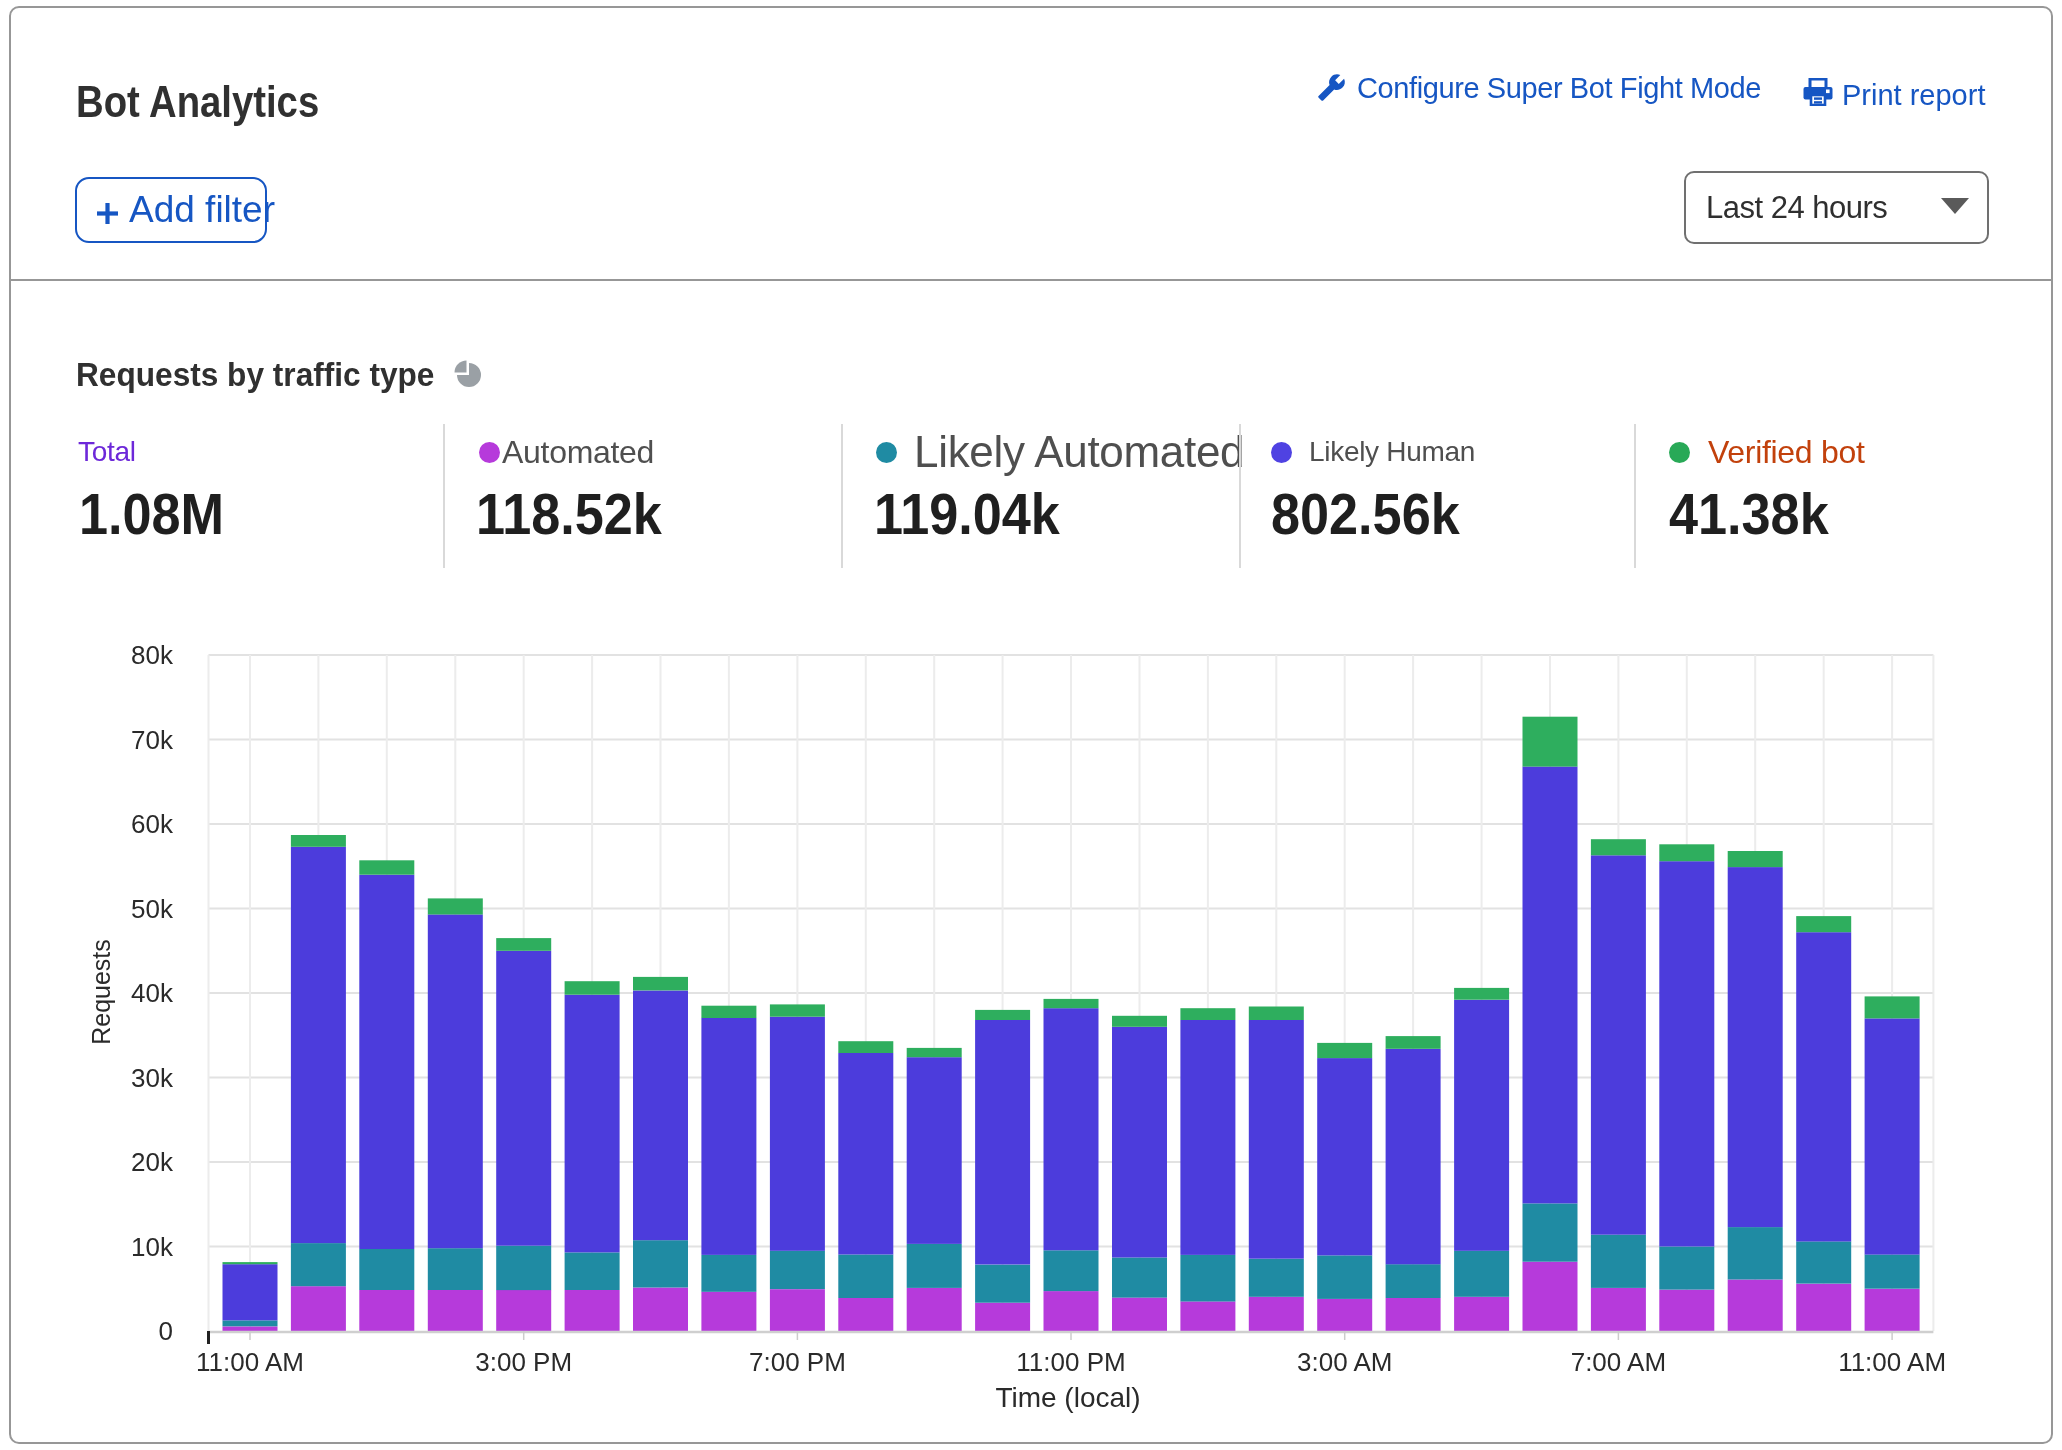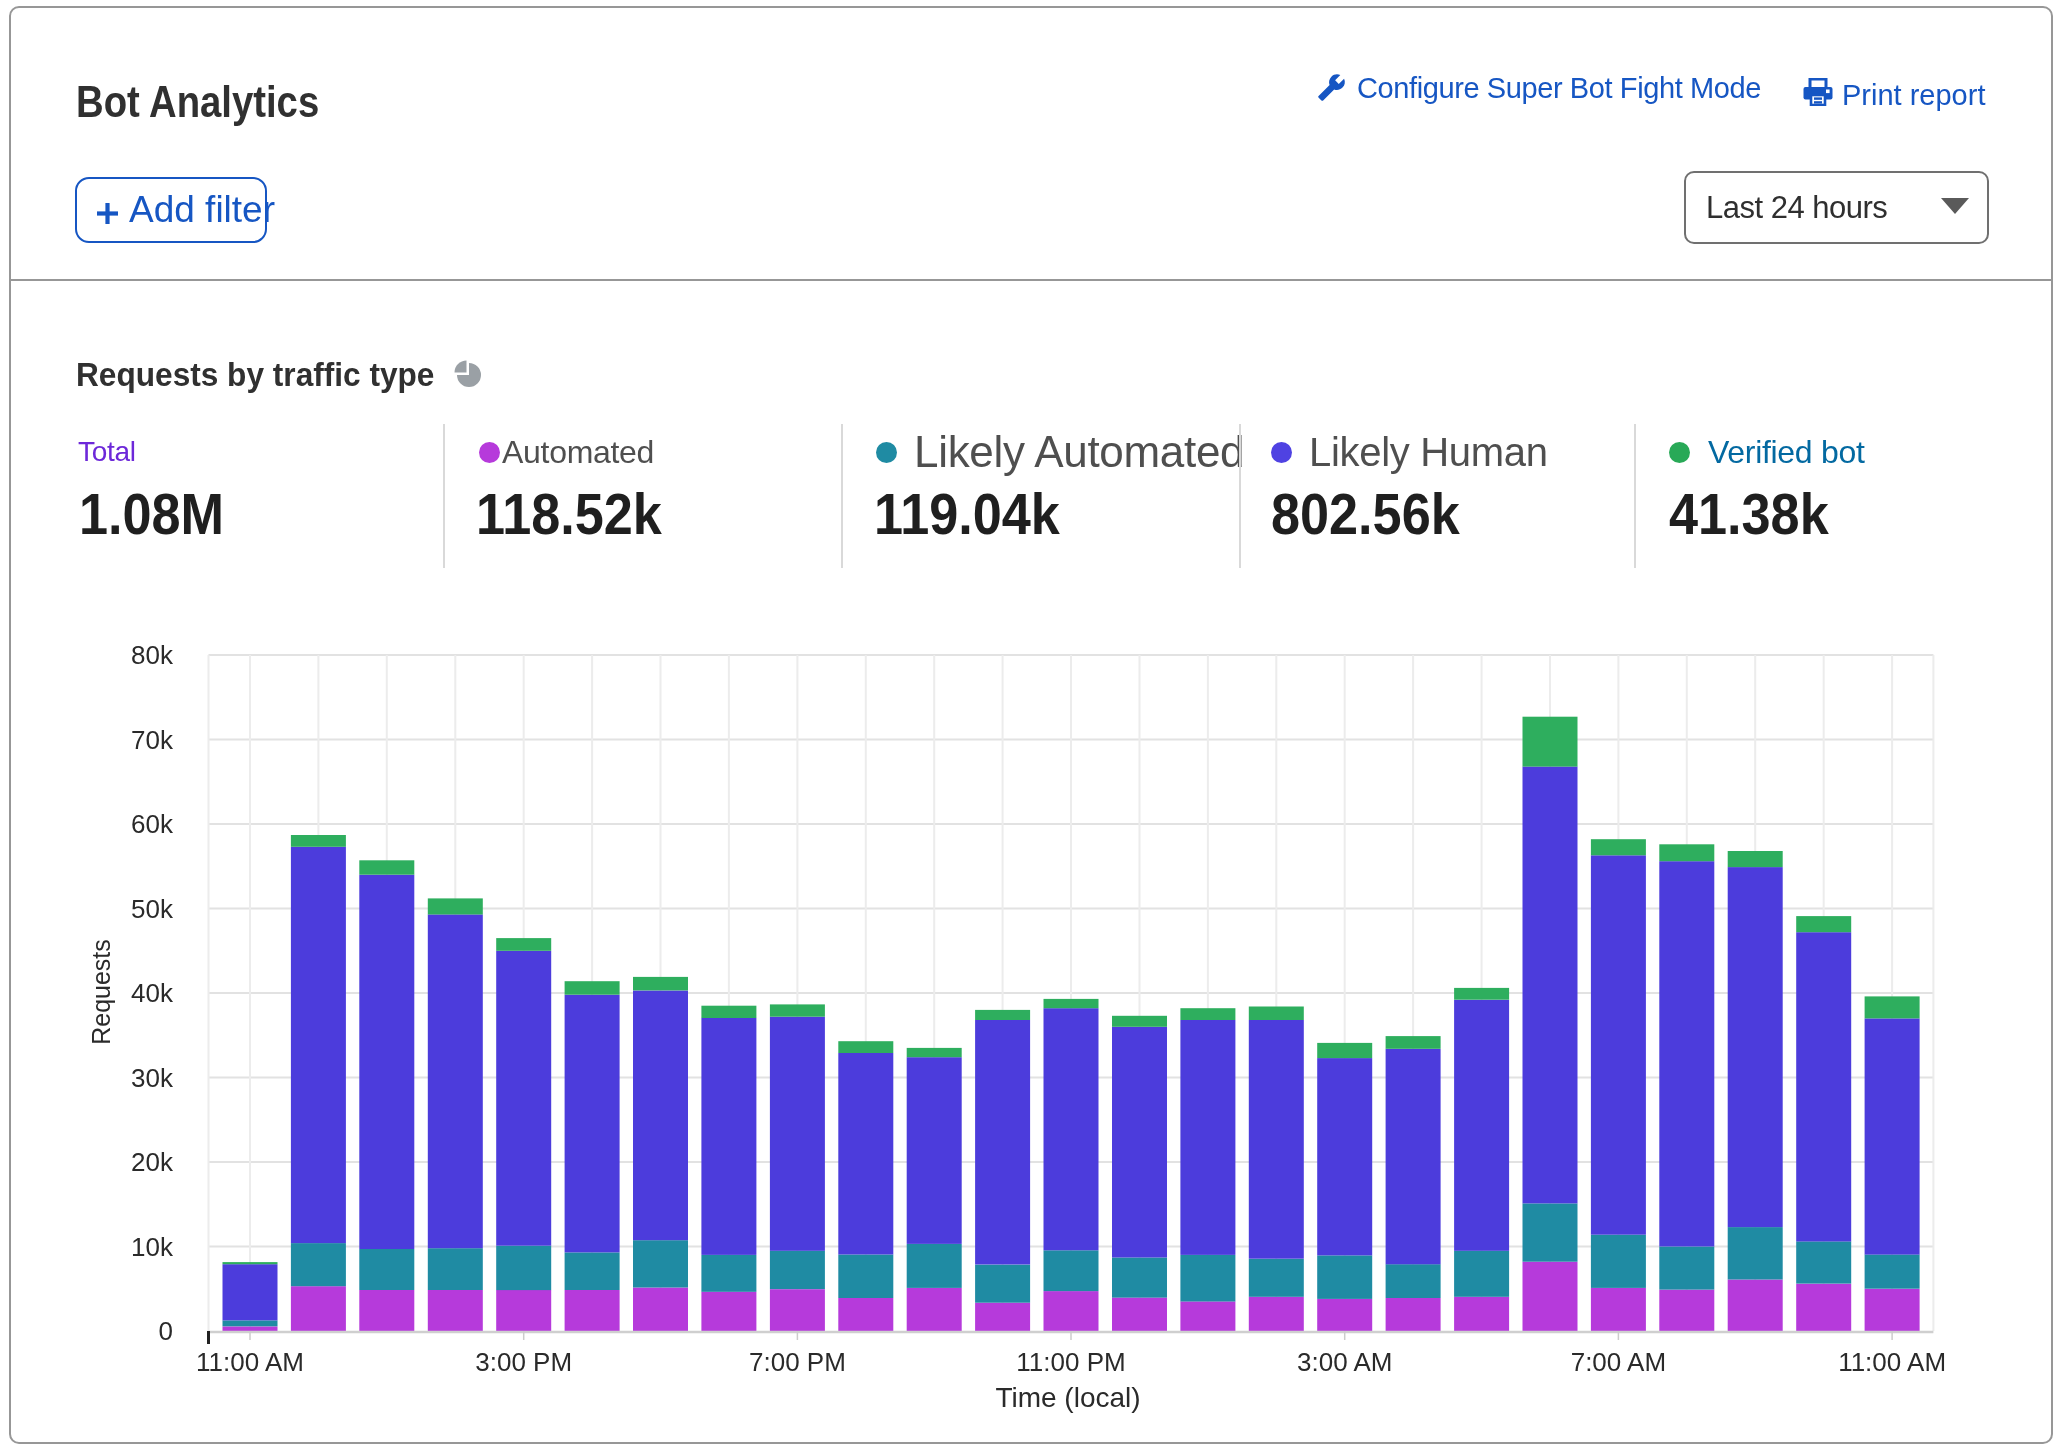--- a/index.html
+++ b/index.html
@@ -48,24 +48,24 @@
 </svg>
 <div class="abs" style="left:78px; top:436px; font-size:28px; color:#6d28d9; line-height:32px; letter-spacing:-0.3px;">Total</div>
 <div class="abs" style="left:79px; top:485px; font-size:58px; font-weight:bold; color:#1f1f1f; line-height:58px; transform:scaleX(0.9); transform-origin:0 0;">1.08M</div>
 <div class="abs" style="left:479.2px; top:442px; width:21px; height:21px; border-radius:50%; background:#b63adb;"></div>
 <div class="abs" style="left:502px; top:436px; font-size:32px; color:#4f4f4f; line-height:32px; letter-spacing:-0.3px;">Automated</div>
 <div class="abs" style="left:476px; top:485px; font-size:58px; font-weight:bold; color:#1f1f1f; line-height:58px; transform:scaleX(0.9); transform-origin:0 0;">118.52k</div>
 <div class="abs" style="left:875.9px; top:442px; width:21px; height:21px; border-radius:50%; background:#1f8ba3;"></div>
 <div class="abs" style="left:914px; top:436px; font-size:44px; color:#4f4f4f; line-height:32px; letter-spacing:-0.3px;text-align:center;">Likely Automated</div>
 <div class="abs" style="left:874px; top:485px; font-size:58px; font-weight:bold; color:#1f1f1f; line-height:58px; transform:scaleX(0.9); transform-origin:0 0;">119.04k</div>
 <div class="abs" style="left:1271.2px; top:442px; width:21px; height:21px; border-radius:50%; background:#4f42e2;"></div>
-<div class="abs" style="left:1309px; top:436px; font-size:40px; color:#4f4f4f; line-height:32px; letter-spacing:-0.3px;">Likely Human</div>
+<div class="abs" style="left:1309px; top:436px; font-size:28px; color:#4f4f4f; line-height:32px; letter-spacing:-0.3px;">Likely Human</div>
 <div class="abs" style="left:1271px; top:485px; font-size:58px; font-weight:bold; color:#1f1f1f; line-height:58px; transform:scaleX(0.9); transform-origin:0 0;">802.56k</div>
 <div class="abs" style="left:1669.2px; top:442px; width:21px; height:21px; border-radius:50%; background:#28a957;"></div>
-<div class="abs" style="left:1708px; top:436px; font-size:32px; color:#0369a1; line-height:32px; letter-spacing:-0.3px;">Verified bot</div>
+<div class="abs" style="left:1708px; top:436px; font-size:32px; color:#c2410c; line-height:32px; letter-spacing:-0.3px;">Verified bot</div>
 <div class="abs" style="left:1669px; top:485px; font-size:58px; font-weight:bold; color:#1f1f1f; line-height:58px; transform:scaleX(0.9); transform-origin:0 0;">41.38k</div>
 <div class="abs" style="left:443px; top:424px; width:2px; height:144px; background:#d9d9d9;"></div>
 <div class="abs" style="left:841px; top:424px; width:2px; height:144px; background:#d9d9d9;"></div>
 <div class="abs" style="left:1239px; top:424px; width:2px; height:144px; background:#d9d9d9;"></div>
 <div class="abs" style="left:1634px; top:424px; width:2px; height:144px; background:#d9d9d9;"></div>
 <svg class="abs" style="left:0; top:0;" width="2062" height="1450" viewBox="0 0 2062 1450">
 <line x1="208.5" y1="1246.5" x2="1933.4" y2="1246.5" stroke="#e2e2e2" stroke-width="2"></line>
 <line x1="208.5" y1="1162.0" x2="1933.4" y2="1162.0" stroke="#e2e2e2" stroke-width="2"></line>
 <line x1="208.5" y1="1077.5" x2="1933.4" y2="1077.5" stroke="#e2e2e2" stroke-width="2"></line>
 <line x1="208.5" y1="993.0" x2="1933.4" y2="993.0" stroke="#e2e2e2" stroke-width="2"></line>

